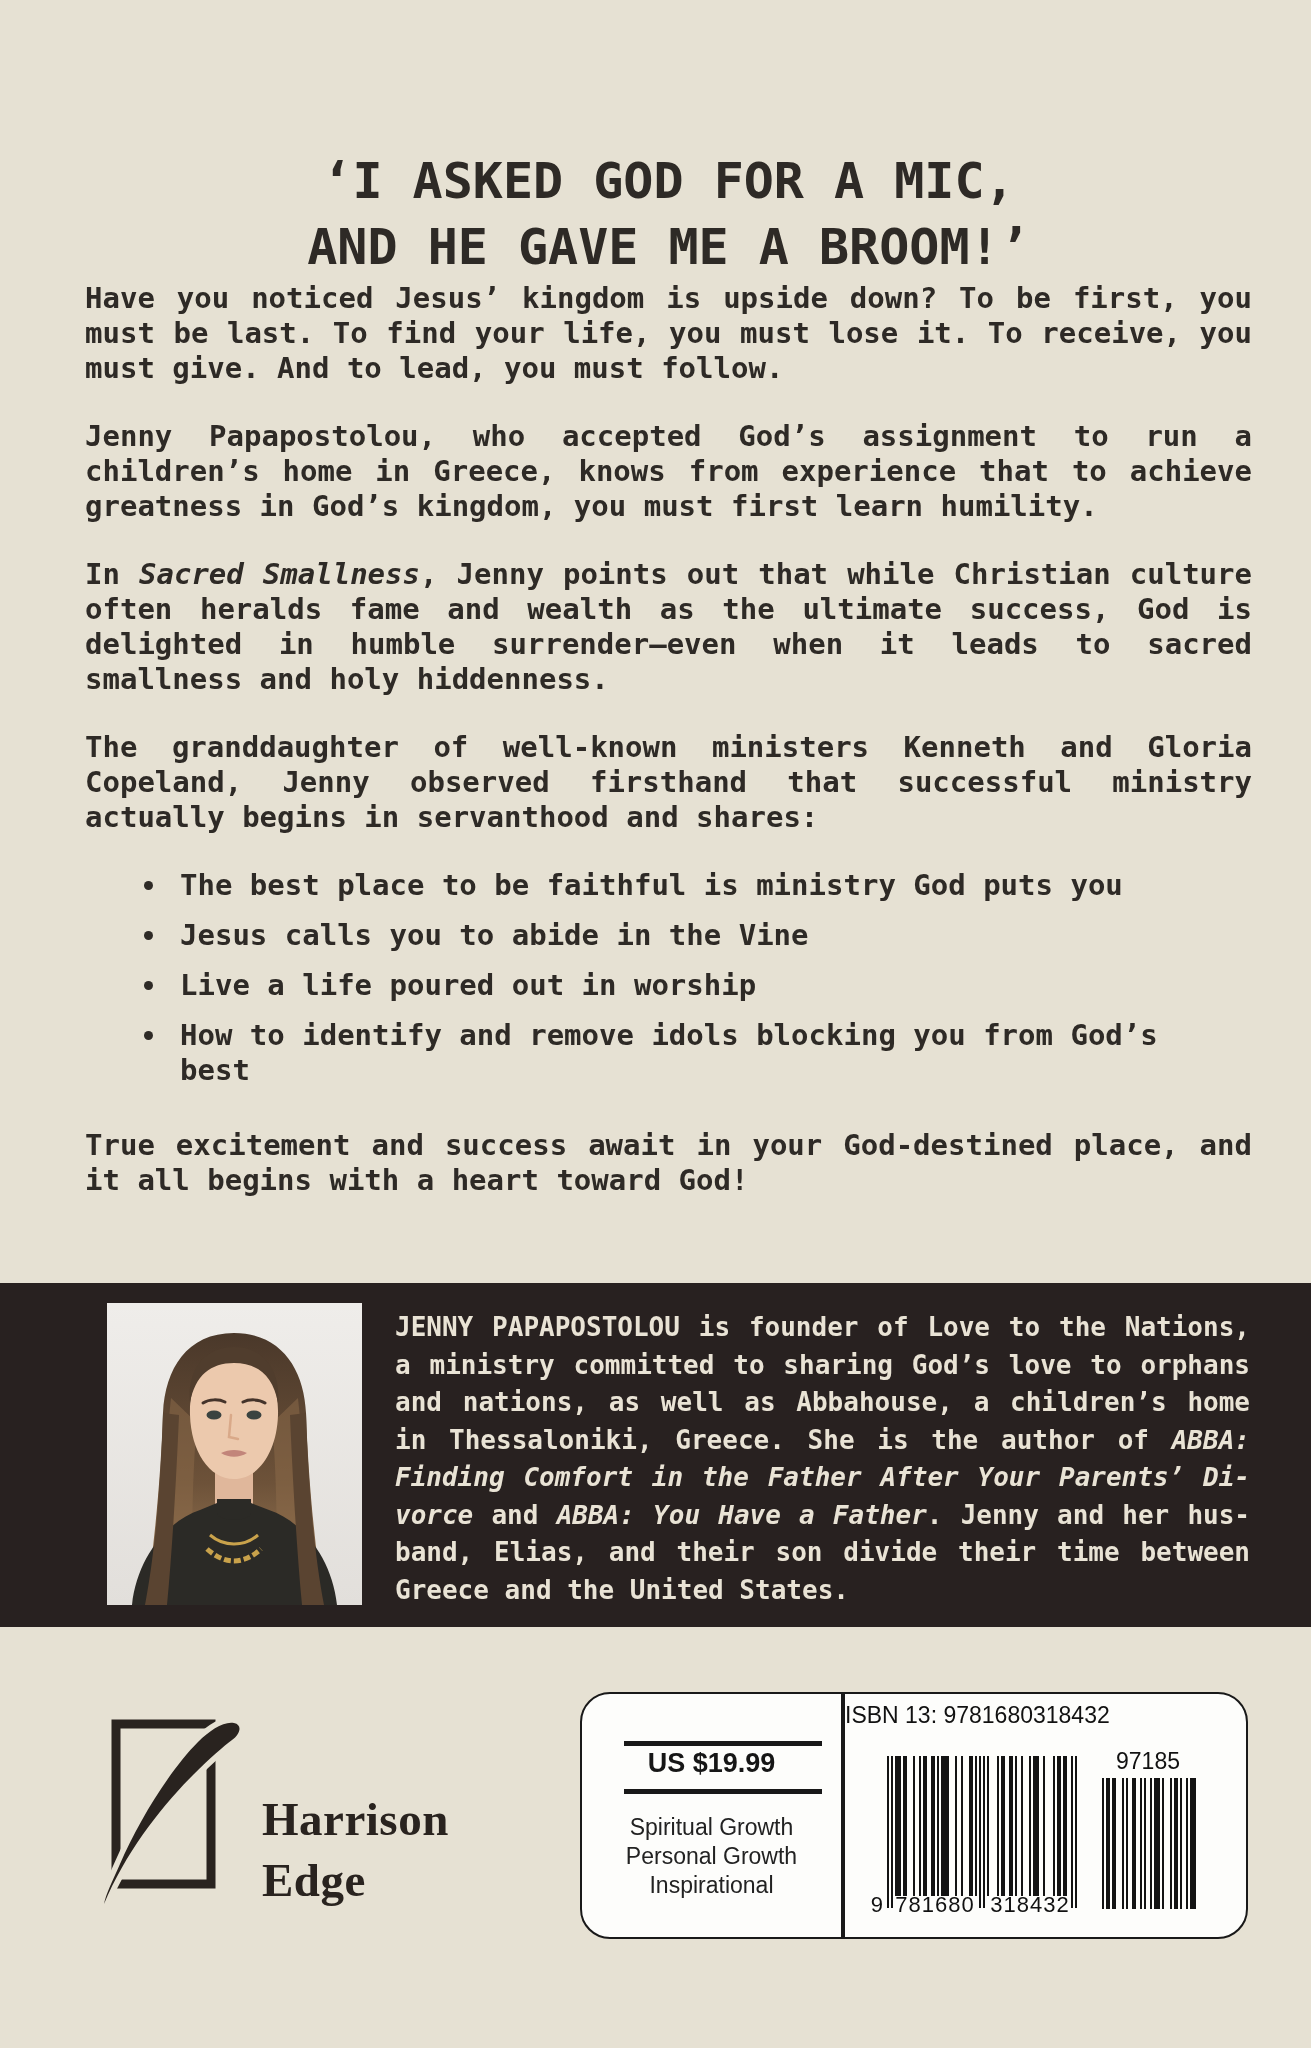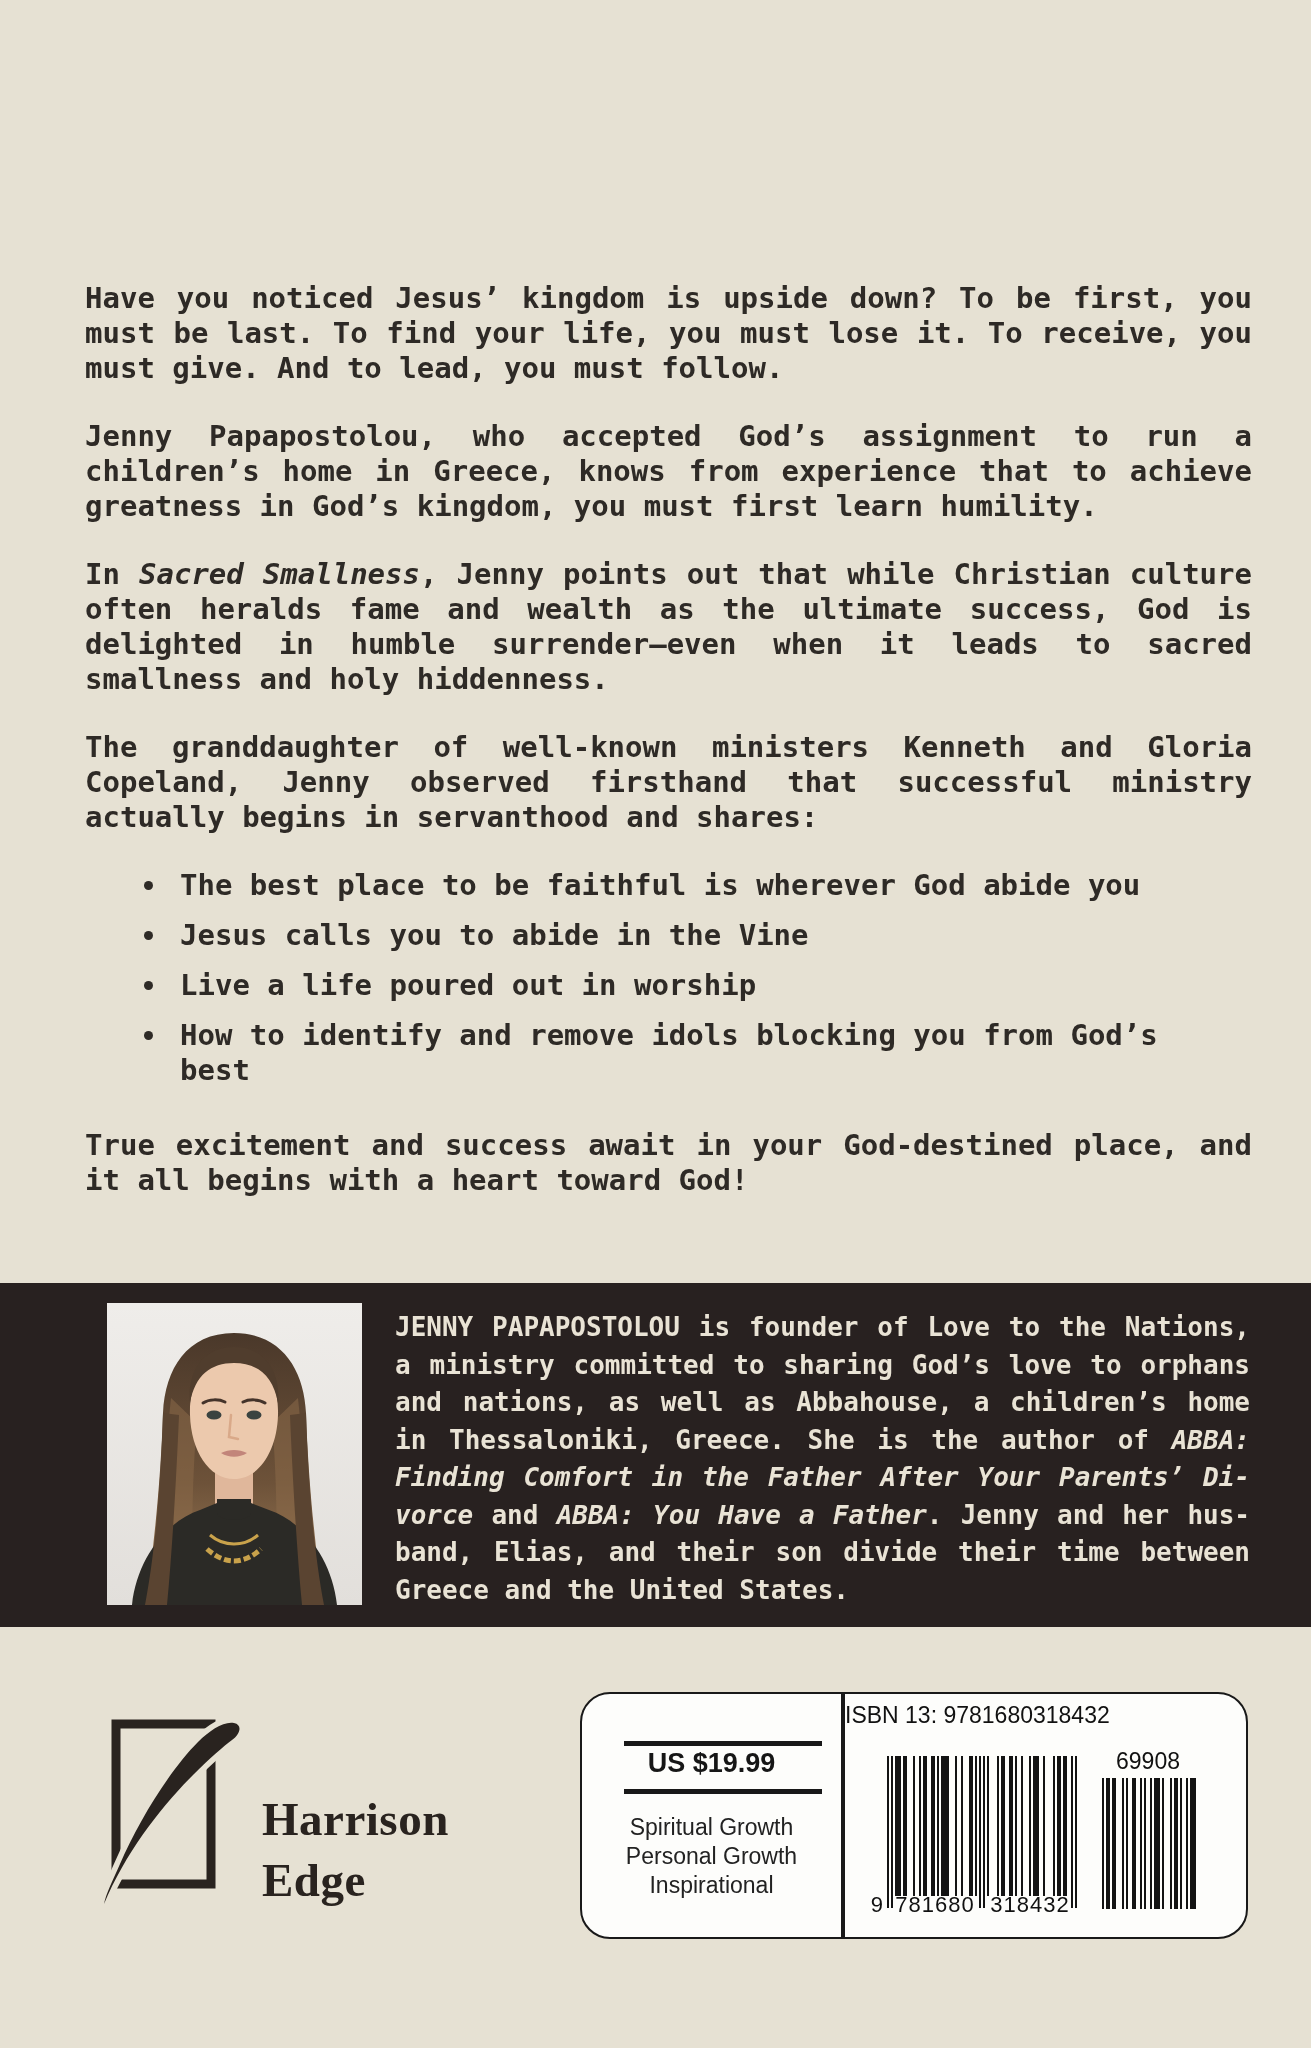--- a/index.html
+++ b/index.html
@@ -47,28 +47,32 @@
   .digit{position:absolute;top:198px;font-size:22px;}
   .d-first{left:10px;width:28px;text-align:right;}
   .d-g1{left:48px;width:84px;text-align:center;letter-spacing:1px;}
   .d-g2{left:142px;width:86px;text-align:center;letter-spacing:1px;}
 </style>
 </head>
 <body>
 
 <div class="page">
 
+  <div class="headline">
+    <div>‘I ASKED GOD FOR A MIC,</div>
+    <div>AND HE GAVE ME A BROOM!’</div>
+  </div>
 
   <div class="copy">
     <p><span>Have you noticed Jesus’ kingdom is upside down? To be first, you must be last. To find your life, you must lose it. To receive, you must give. And to lead, you must follow.</span></p>
     <p><span>Jenny Papapostolou, who accepted God’s assignment to run a children’s home in Greece, knows from experience that to achieve greatness in God’s kingdom, you must first learn humility.</span></p>
     <p><span>In </span><i>Sacred Smallness</i><span>, Jenny points out that while Christian culture often heralds fame and wealth as the ultimate success, God is delighted in humble surrender—even when it leads to sacred smallness and holy hiddenness.</span></p>
     <p><span>The granddaughter of well-known ministers Kenneth and Gloria Copeland, Jenny observed firsthand that successful ministry actually begins in servanthood and shares:</span></p>
     <ul class="highlights">
-        <li><span class="dot"></span><span>The best place to be faithful is wherever God abide you</span></li>
+        <li><span class="dot"></span><span>The best place to be faithful is ministry God puts you</span></li>
         <li><span class="dot"></span><span>Jesus calls you to abide in the Vine</span></li>
         <li><span class="dot"></span><span>Live a life poured out in worship</span></li>
         <li><span class="dot"></span><span>How to identify and remove idols blocking you from God’s best</span></li>
       </ul>
     <p class="closing"><span>True excitement and success await in your God-destined place, and it all begins with a heart toward God!</span></p>
   </div>
 
   <section class="band">
     <div class="photo">
       <svg width="255" height="302" viewBox="0 0 255 302">
@@ -171,21 +175,21 @@
           <rect x="150" y="0" width="2" height="140" fill="#131313"></rect>
           <rect x="156" y="0" width="2" height="140" fill="#131313"></rect>
           <rect x="166" y="0" width="2" height="140" fill="#131313"></rect>
           <rect x="170" y="0" width="2" height="140" fill="#131313"></rect>
           <rect x="172" y="0" width="2" height="140" fill="#131313"></rect>
           <rect x="176" y="0" width="2" height="140" fill="#131313"></rect>
           <rect x="178" y="0" width="2" height="140" fill="#131313"></rect>
           <rect x="184" y="0" width="2" height="152" fill="#131313"></rect>
           <rect x="188" y="0" width="2" height="152" fill="#131313"></rect>
         </svg>
-      <div class="sup-label">69908</div>
+      <div class="sup-label">97185</div>
       <svg class="ean-sup" id="eanSup" width="96" height="131">
           <rect x="2" y="0" width="2" height="131" fill="#131313"></rect>
           <rect x="6" y="0" width="2" height="131" fill="#131313"></rect>
           <rect x="8" y="0" width="2" height="131" fill="#131313"></rect>
           <rect x="12" y="0" width="2" height="131" fill="#131313"></rect>
           <rect x="14" y="0" width="2" height="131" fill="#131313"></rect>
           <rect x="22" y="0" width="2" height="131" fill="#131313"></rect>
           <rect x="26" y="0" width="2" height="131" fill="#131313"></rect>
           <rect x="32" y="0" width="2" height="131" fill="#131313"></rect>
           <rect x="34" y="0" width="2" height="131" fill="#131313"></rect>

